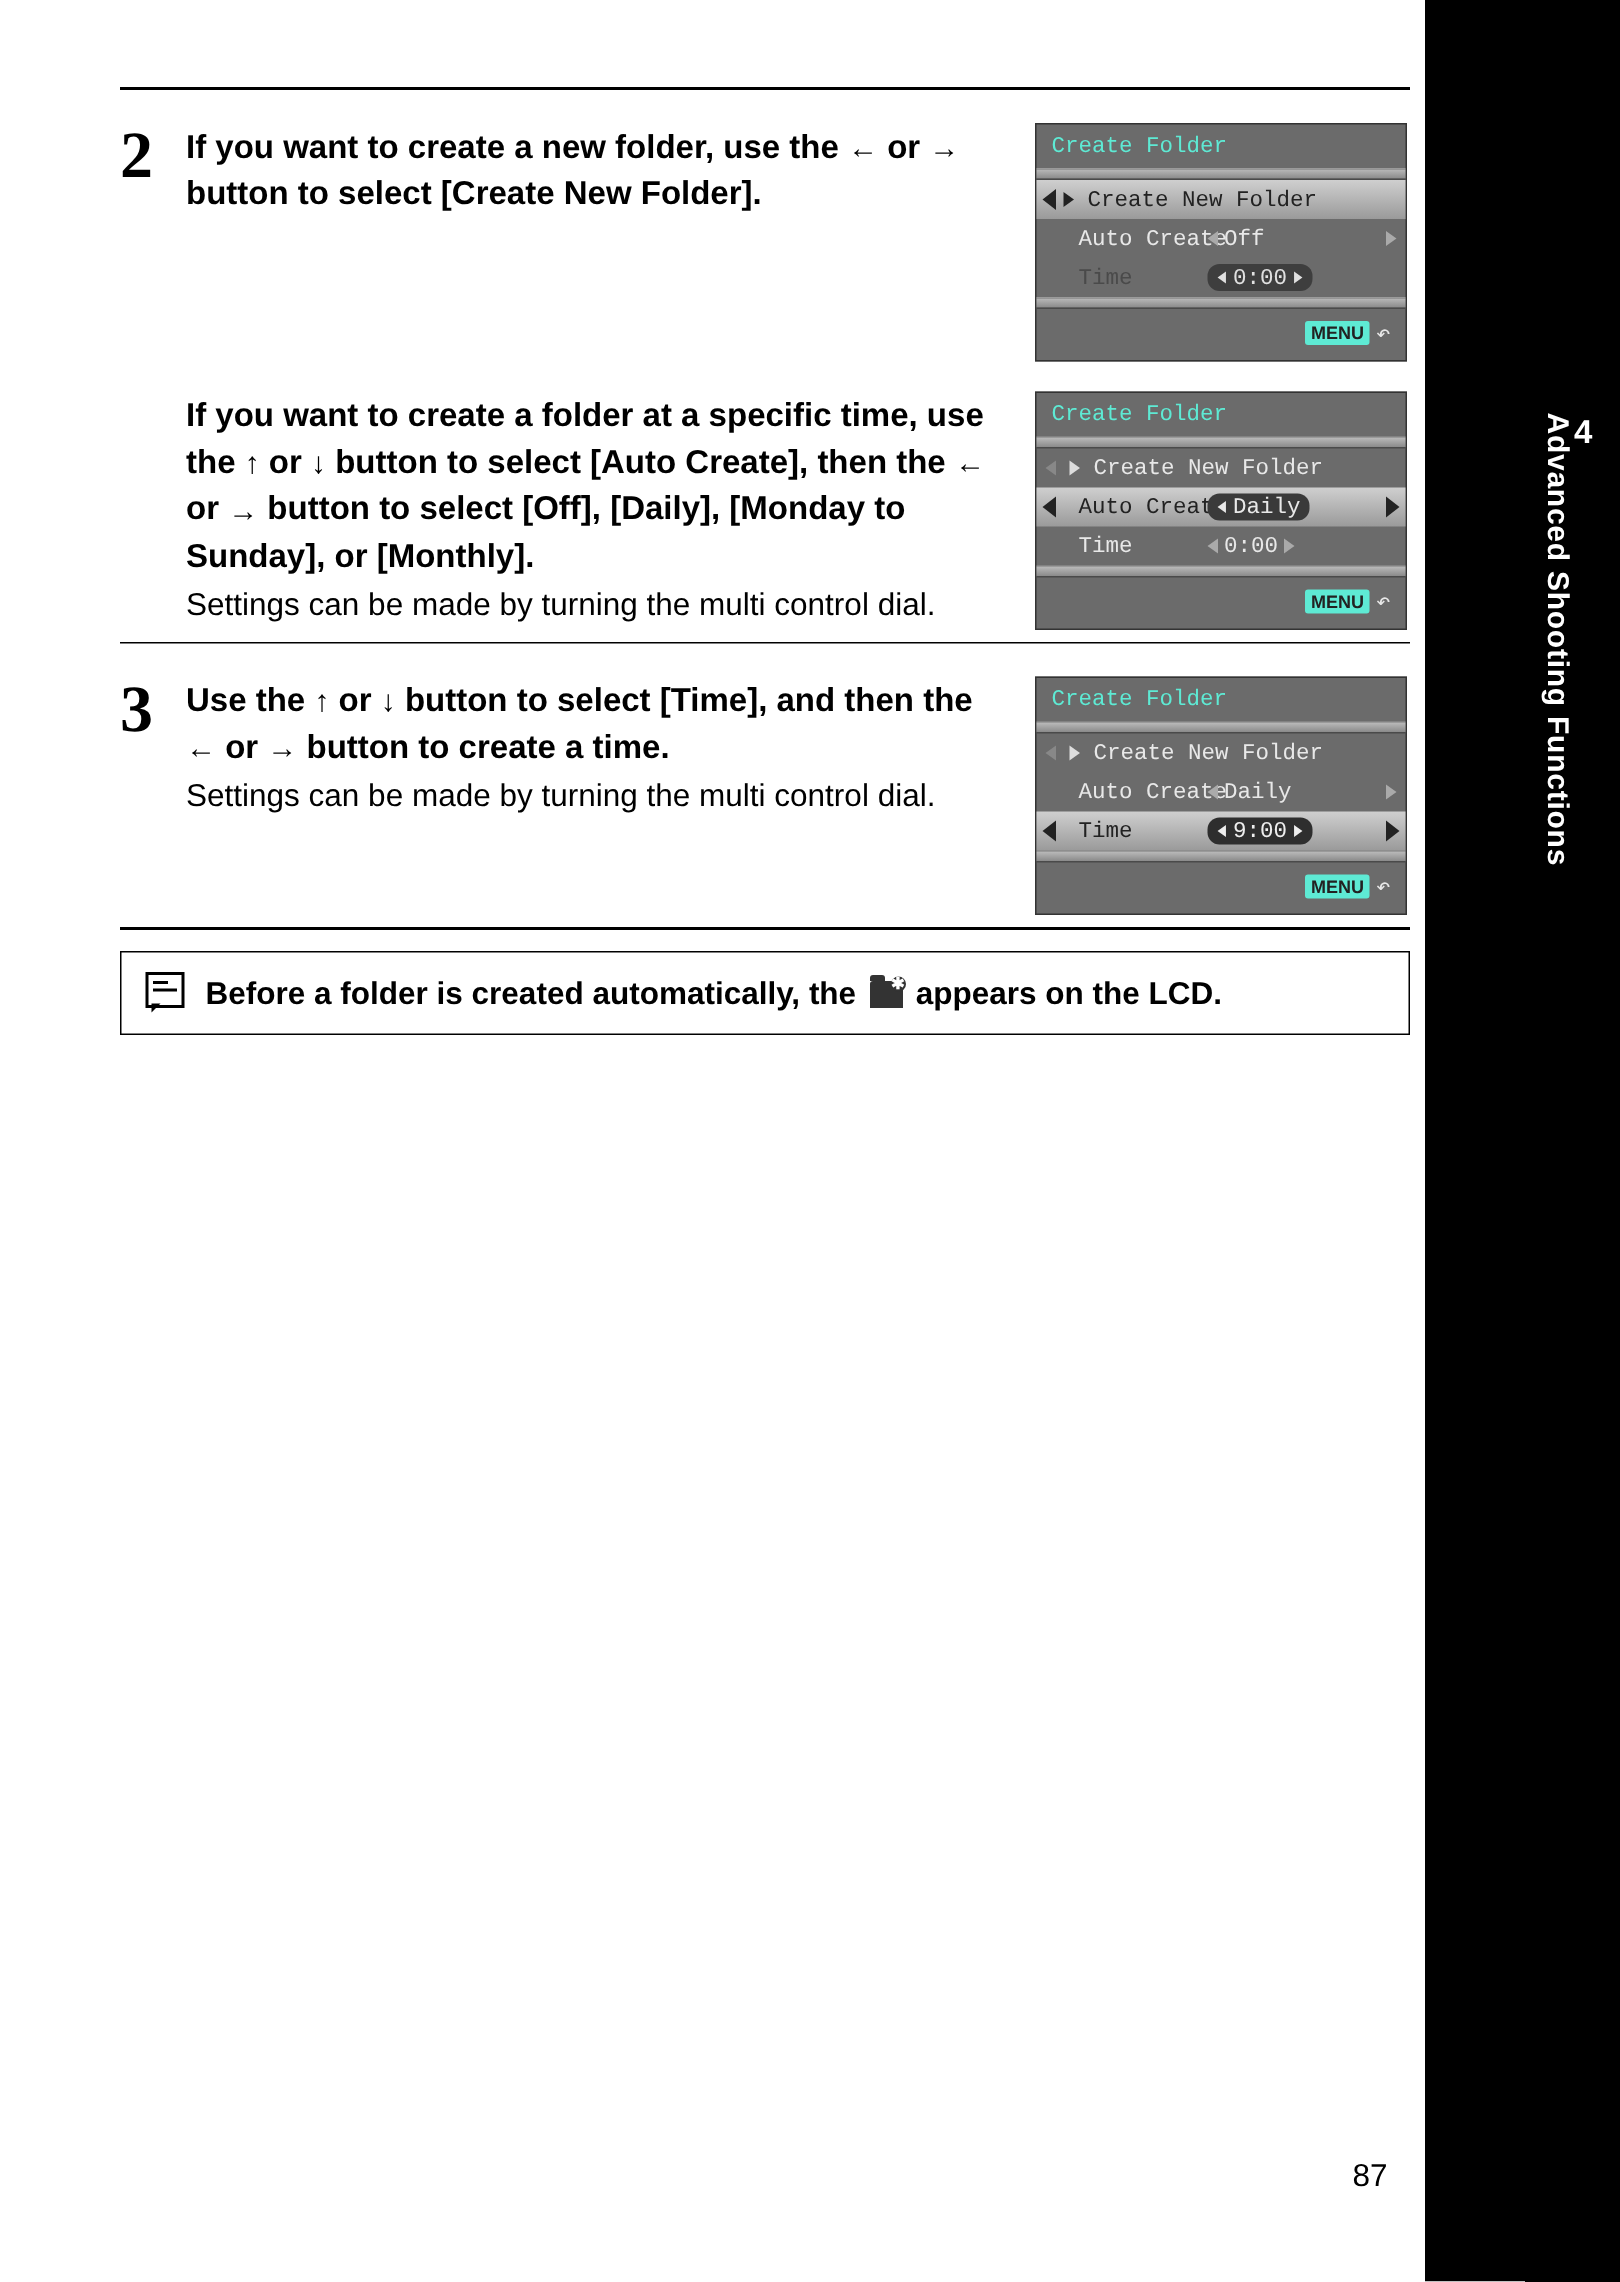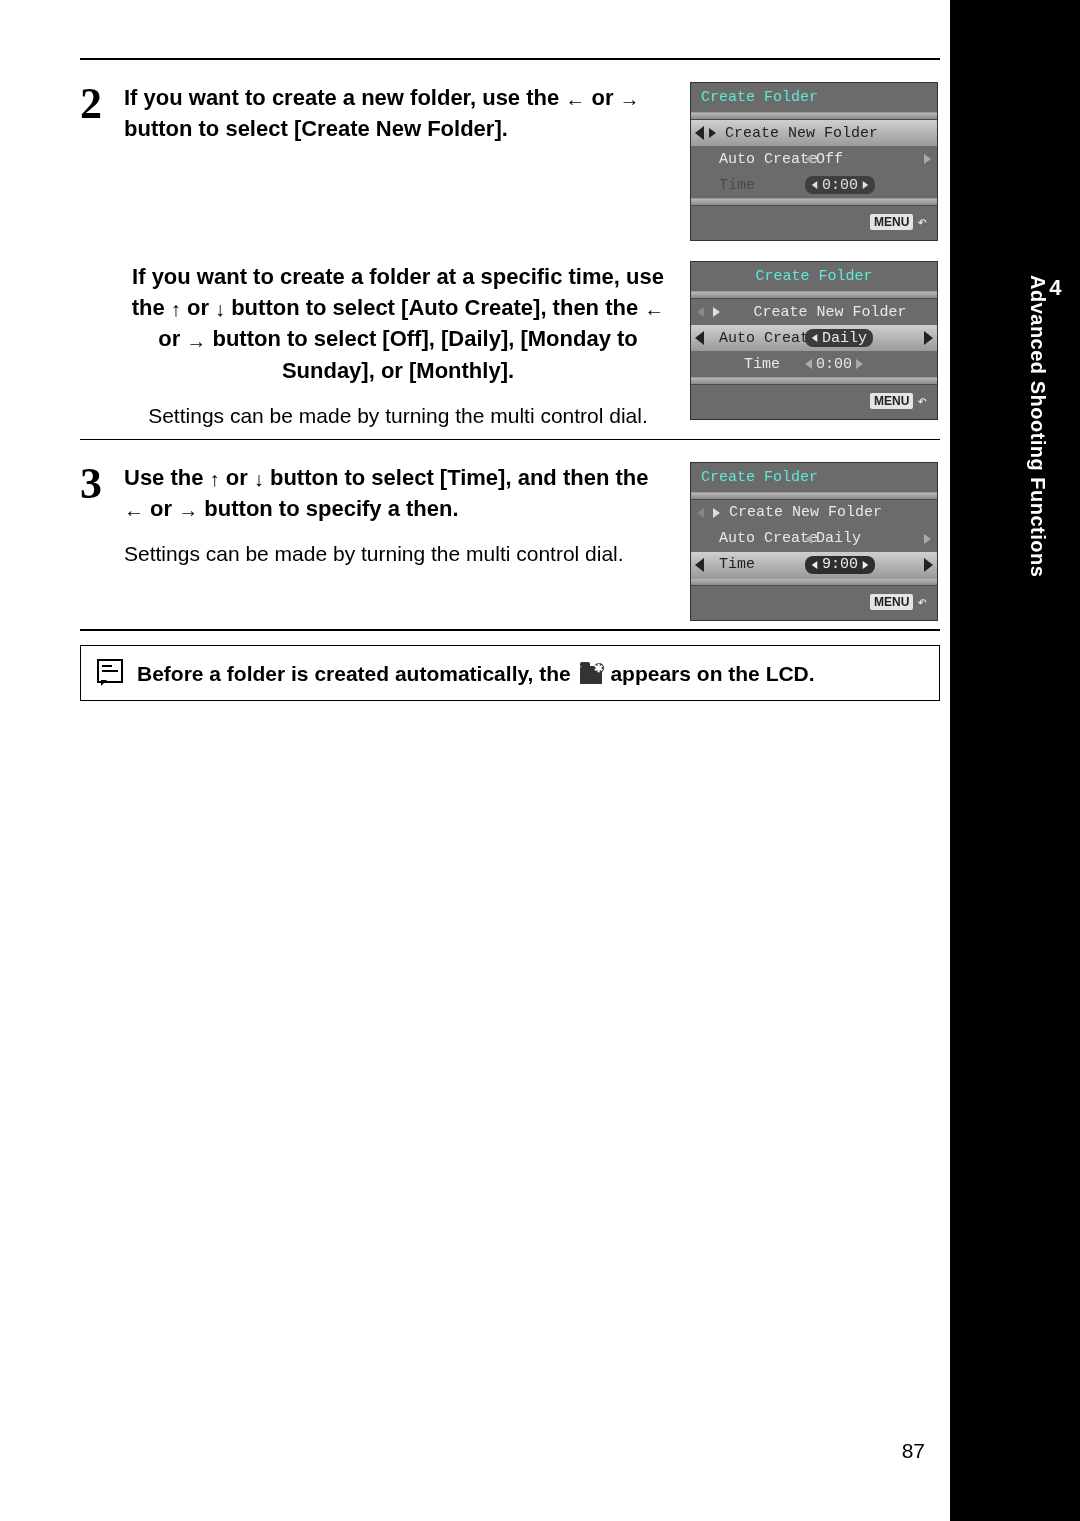--- a/index.html
+++ b/index.html
@@ -49,21 +49,21 @@
   .step-num {
     font-family: "Times New Roman", serif;
     font-weight: bold;
     font-size: 44px;
     line-height: 1;
     width: 44px;
     flex-shrink: 0;
   }
   .step-body { flex: 1; padding-right: 18px; }
   .bold { font-weight: bold; font-size: 22px; line-height: 1.42; }
-  .plain { font-size: 21px; line-height: 1.38; margin-top: 16px; }
+  .plain { font-size: 21px; line-height: 1.38; margin-top: 4px; }
   .arrow {
     display: inline-block;
     font-weight: bold;
     font-size: 20px;
     vertical-align: middle;
     line-height: 1;
   }
   .screenshot-col { width: 250px; flex-shrink: 0; }
 
   
@@ -117,33 +117,33 @@
     gap: 4px;
     height: 18px;
   }
   .pill .tri-l, .pill .tri-r { transform: scale(0.8); }
   .cam .menu {
     display: flex; justify-content: flex-end; align-items: center;
     padding: 6px 10px 2px 0;
     gap: 4px;
   }
   .menu-box {
-    background: #e5e5e5; color:#222;
+    background: #5eead4; color:#222;
     font-family: Arial, sans-serif;
     font-weight: bold;
     font-size: 12px;
     padding: 1px 4px;
     border-radius: 2px;
   }
   .undo-icon {
     color: #e8e8e8;
     font-size: 16px;
   }
 
-  .sub-step { padding: 12px 0 8px 44px; display:flex;text-align:center; }
+  .sub-step { padding: 12px 0 8px 44px; display:flex; }
 
   .note-box {
     border: 1.5px solid #000;
     margin-top: 14px;
     padding: 10px 14px 12px 14px;
     display: flex;
     align-items: flex-end;
     gap: 12px;
   }
   .note-icon {
@@ -281,21 +281,21 @@
         </div>
       </div>
     </div>
 
     <hr class="hr-thin">
 
     <div class="step">
       <div class="step-num">3</div>
       <div class="step-body">
         <p class="bold">
-          <span>Use the </span><span class="arrow">↑</span><span> or </span><span class="arrow">↓</span><span> button to select [Time], and then the </span><span class="arrow">←</span><span> or </span><span class="arrow">→</span><span> button to specify a then.</span>
+          <span>Use the </span><span class="arrow">↑</span><span> or </span><span class="arrow">↓</span><span> button to select [Time], and then the </span><span class="arrow">←</span><span> or </span><span class="arrow">→</span><span> button to create a time.</span>
         </p>
         <p class="plain">Settings can be made by turning the multi control dial.</p>
       </div>
       <div class="screenshot-col">
         <div class="cam">
           <div class="title">Create Folder</div>
           <div class="bar"></div>
           <div class="row">
             <span style="color:#888;position:absolute;left:6px;" class="tri tri-l"></span>
             <span style="position:absolute;left:22px;color:#ddd;" class="tri tri-r"></span>

